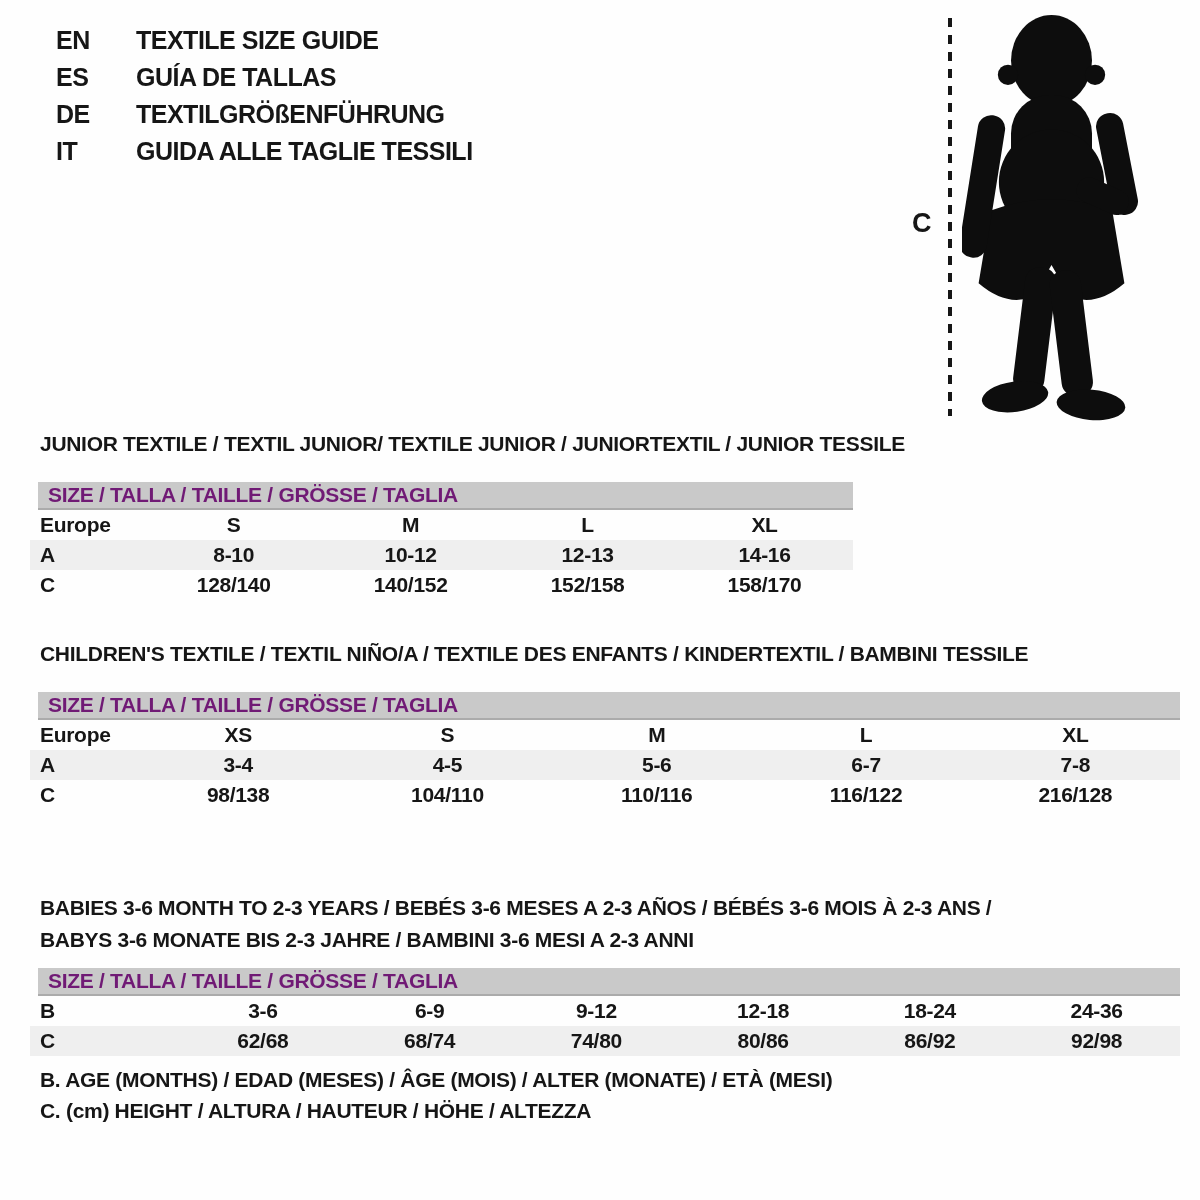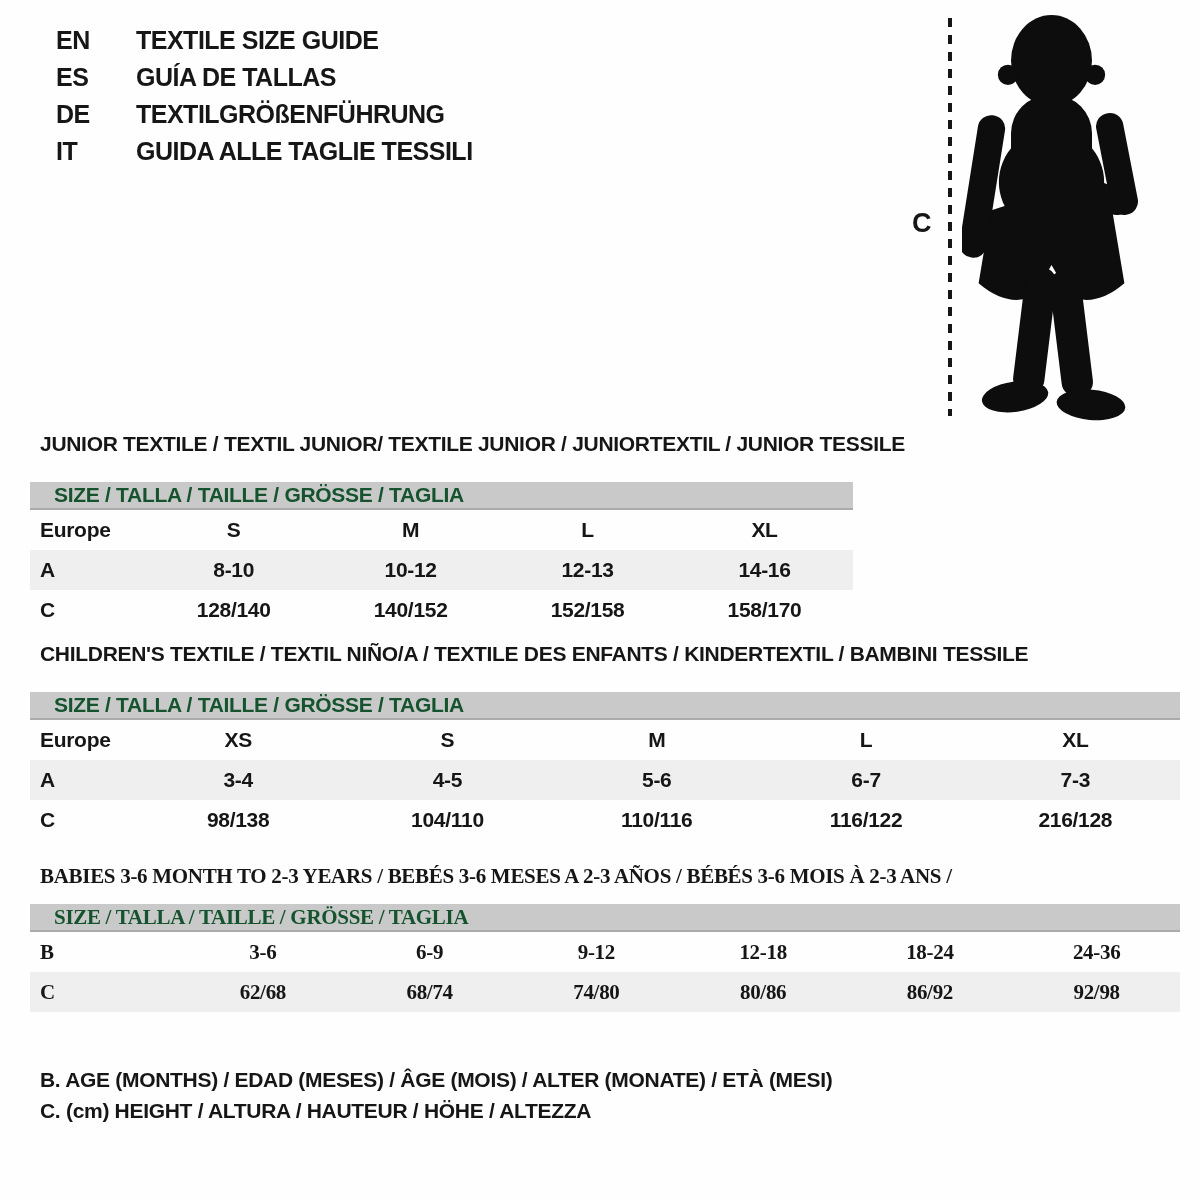--- a/index.html
+++ b/index.html
@@ -28,36 +28,36 @@
   .measure-label {
     position:absolute; left:14px; top:208px;
     font-size:27px; font-weight:700;
   }
   .silhouette { position:absolute; left:64px; top:12px; }
 
   
   .section { position:absolute; left:30px; }
   #sec-junior   { top:428px; width:823px; }
   #sec-children { top:638px; width:1150px; }
-  #sec-babies   { top:860px; width:1150px;font-family:Liberation Serif, serif; }
+  #sec-babies   { top:892px; width:1150px; }
   .sec-title {
     font-size:21px; font-weight:700; letter-spacing:-0.3px;
     margin-left:10px; line-height:32px; white-space:nowrap;
   }
   .size-bar {
     margin-top:22px; height:28px; background:#c9c9c9;
     border-bottom:2px solid #ababab;
-    display:flex; align-items:center; padding-left:24px;
-    font-size:21px; font-weight:700; letter-spacing:-0.3px; color:#14532d;
+    display:flex; align-items:center; padding-left:10px;
+    font-size:21px; font-weight:700; letter-spacing:-0.3px; color:#701a75;margin-left:8px;
   }
   #sec-babies .size-bar { margin-top:12px; }
 
   table { width:100%; border-collapse:collapse; table-layout:fixed; }
   td {
-    height:40px; font-size:21px; font-weight:700; letter-spacing:-0.3px;
+    height:30px; font-size:21px; font-weight:700; letter-spacing:-0.3px;
     vertical-align:middle; overflow:hidden;
   }
   td.lab { text-align:left; padding-left:10px; }
   td.val { text-align:center; }
   tr.shaded { background:#efefef; }
   .t-junior   td.lab { width:14%; }
   .t-children td.lab { width:9%;  }
   .t-babies   td.lab { width:13%; }
 
   
@@ -155,36 +155,37 @@
             <td class="val">M</td>
             <td class="val">L</td>
             <td class="val">XL</td>
           </tr>
           <tr class="shaded">
             <td class="lab">A</td>
             <td class="val">3-4</td>
             <td class="val">4-5</td>
             <td class="val">5-6</td>
             <td class="val">6-7</td>
-            <td class="val">7-3</td>
+            <td class="val">7-8</td>
           </tr>
           <tr class="">
             <td class="lab">C</td>
             <td class="val">98/138</td>
             <td class="val">104/110</td>
             <td class="val">110/116</td>
             <td class="val">116/122</td>
             <td class="val">216/128</td>
           </tr>
         </tbody>
       </table>
   </div>
 
   <div class="section" id="sec-babies">
     <div class="sec-title">BABIES 3-6 MONTH TO 2-3 YEARS / BEBÉS 3-6 MESES A 2-3 AÑOS / BÉBÉS 3-6 MOIS À 2-3 ANS /</div>
+    <div class="sec-title">BABYS 3-6 MONATE BIS 2-3 JAHRE / BAMBINI 3-6 MESI A 2-3 ANNI</div>
     <div class="size-bar">SIZE / TALLA / TAILLE / GRÖSSE / TAGLIA</div>
     <table class="t-babies">
         <tbody>
           <tr class="">
             <td class="lab">B</td>
             <td class="val">3-6</td>
             <td class="val">6-9</td>
             <td class="val">9-12</td>
             <td class="val">12-18</td>
             <td class="val">18-24</td>

